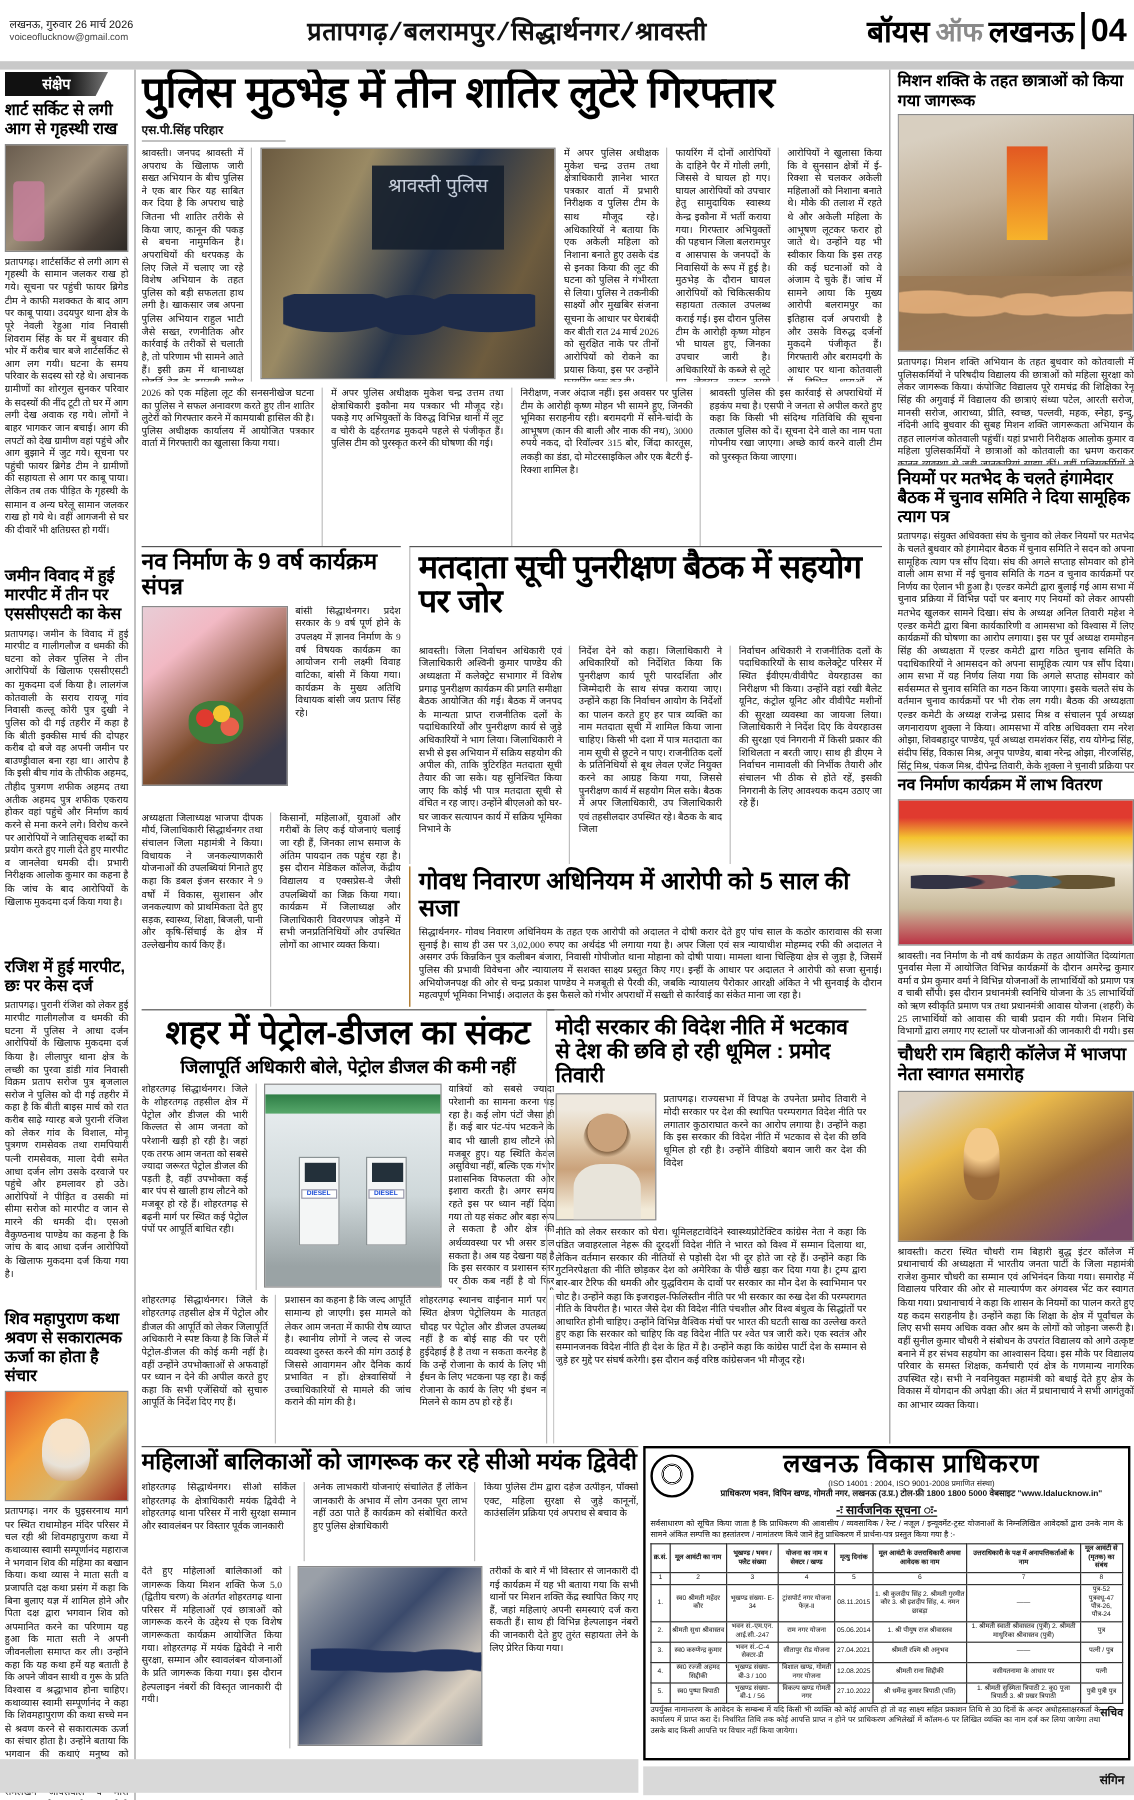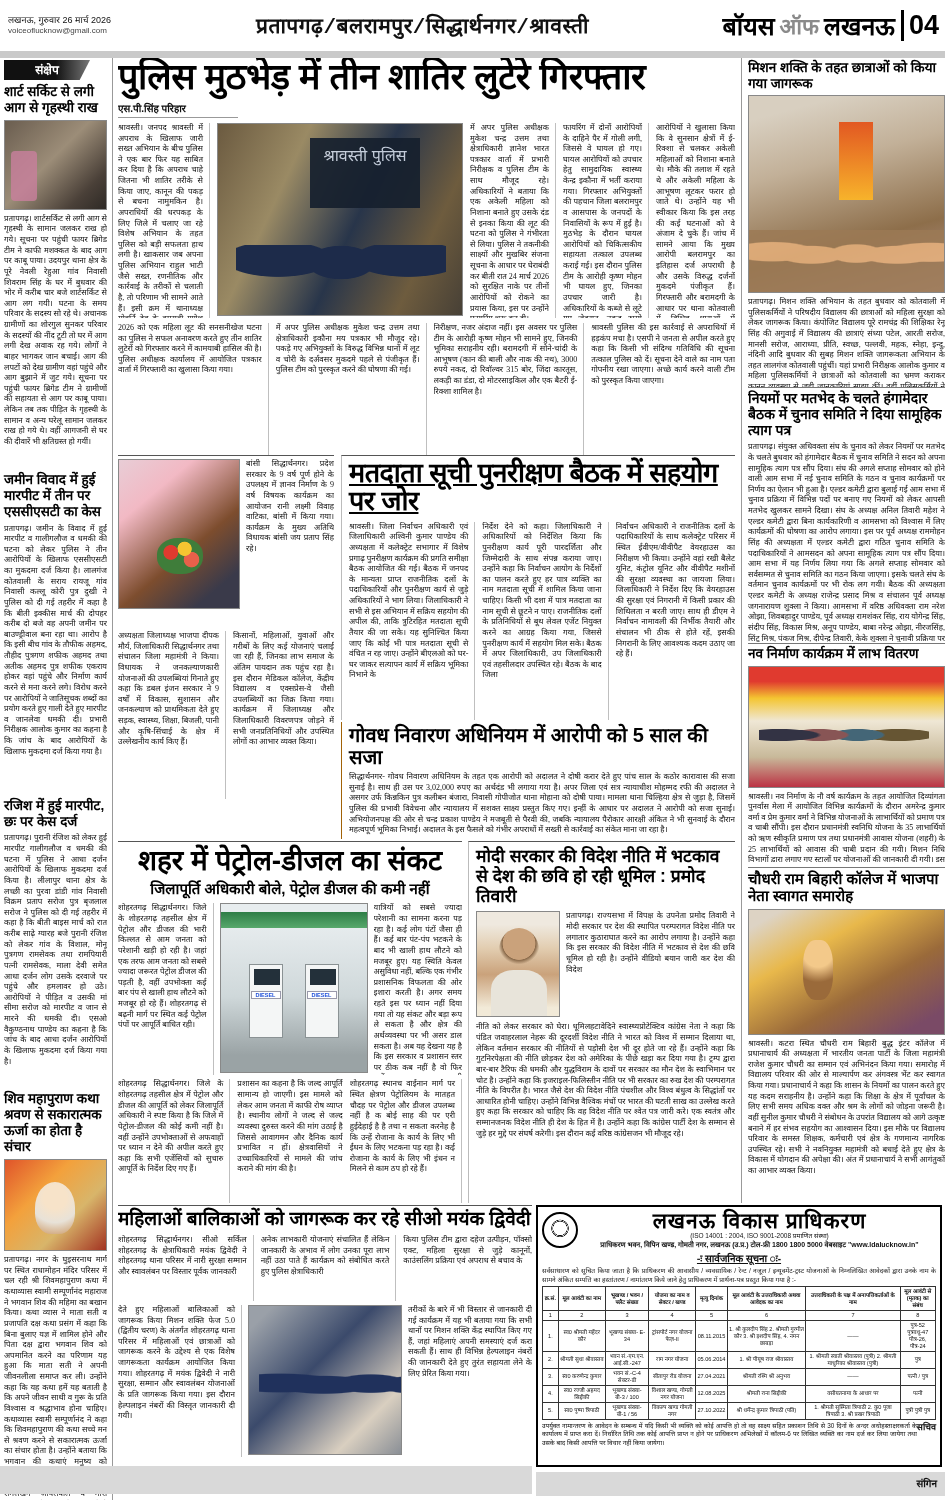--- a/index.html
+++ b/index.html
@@ -48,40 +48,40 @@
   .vr { border-right:1px solid #bfbfbf; padding-right:6px; }
   
   .navnirman { position:absolute; left:118px; top:455px; width:216px; height:384px; border-top:1px solid #555; padding-top:3px; overflow:hidden; }
   .navnirman h2 { font-size:19px; line-height:1.1; margin-bottom:4px; }
   .nn-row { display:flex; gap:6px; height:152px; margin-bottom:4px; }
   .ph-bouquet { width:122px; flex:0 0 122px; height:150px; background:linear-gradient(140deg,#e8cdd6,#f2b9c4 25%,#7d4d2e 60%,#3a3a4a 85%); }
   .ph-bouquet:before { content:""; position:absolute; left:38px; top:78px; width:46px; height:36px; background:radial-gradient(circle at 30% 40%,#e03a2f 18%,transparent 20%),radial-gradient(circle at 60% 30%,#f4c531 18%,transparent 20%),radial-gradient(circle at 75% 60%,#e8604a 18%,transparent 20%),#3f7d3a; border-radius:45%; }
   .nn-row2 { display:flex; gap:7px; height:168px;margin-top:20px; }
   .nn-row2 .tcol { flex:1; }
   .matdata { position:absolute; left:341px; top:455px; width:394px; height:265px; border-top:1px solid #555; border-left:1px solid #bbb; padding:3px 0 0 7px; overflow:hidden; }
-  .matdata h2 { font-size:27px; line-height:1.05; margin-bottom:6px; letter-spacing:-0.5px;text-decoration:underline; }
+  .matdata h2 { font-size:27px; line-height:1.05; margin-bottom:22px; letter-spacing:-0.5px; }
   .md-cols { display:flex; gap:7px; height:210px; }
   .md-cols .tcol { flex:1; }
   .gowadh { position:absolute; left:341px; top:722px; width:394px; height:117px; border-left:1px solid #a16207; padding-left:7px; overflow:hidden; }
   .gowadh h2 { font-size:20px; line-height:1.1; margin:2px 0 4px 0; }
   
   .petrol { position:absolute; left:118px; top:841px; width:344px; height:362px; border-top:1px solid #555; padding-top:4px; overflow:hidden; }
   .petrol h2 { font-size:28px; text-align:center; line-height:1.05; }
   .petrol h3 { font-size:15px; text-align:center; margin:3px 0 5px 0; }
   .pt-row { display:flex; gap:6px; height:172px; margin-bottom:4px; }
   .pt-row .tcol { flex:1; }
   .ph-pump { width:148px; flex:0 0 148px; height:170px; background:linear-gradient(#e8edef 10%,#cfd8da 55%,#9aa3a5 90%); }
   .ph-pump .canopy { position:absolute; left:0; top:8px; width:148px; height:16px; background:linear-gradient(#2e7d46,#57a86b); }
   .pump { position:absolute; top:60px; width:34px; height:74px; background:#f4f6f6; border:1px solid #8a9294; }
   .pump.p1 { left:28px; } .pump.p2 { left:84px; }
   .pump .plabel { display:block; margin:26px auto 0 auto; width:30px; text-align:center; font-size:5.5px; font-family:"Liberation Sans","DejaVu Sans",sans-serif; font-weight:bold; color:#1d4ed8; background:#fff; border:1px solid #99a; }
   .pump:before { content:""; position:absolute; left:4px; top:4px; width:26px; height:16px; background:#23303a; }
   .pt-row2 { display:flex; gap:7px; height:126px; }
   .pt-row2 .tcol { flex:1; }
-  .modi { position:absolute; left:468px; top:841px; width:267px; height:362px; border-top:1px solid #555; border-left:1px solid #bbb; padding:4px 0 0 7px; overflow:hidden; }
+  .modi { position:absolute; left:455px; top:841px; width:267px; height:362px; border-top:1px solid #555; border-left:1px solid #bbb; padding:4px 0 0 7px; overflow:hidden; }
   .modi h2 { font-size:17.5px; line-height:1.15; margin-bottom:5px; }
   .mo-row { display:flex; gap:6px; height:108px; margin-bottom:3px; }
   .ph-portrait { width:84px; flex:0 0 84px; height:106px; background:linear-gradient(#efe9df 12%,#e2cdb0 35%,#caa27b 60%,#f2ead8 92%); }
   .ph-portrait:before { content:""; position:absolute; left:22px; top:16px; width:40px; height:44px; background:radial-gradient(circle at 50% 35%,#caa27b 46%,#8a6a4a 48%,transparent 60%); border-radius:50%; }
   .ph-portrait:after { content:""; position:absolute; left:14px; top:58px; width:56px; height:48px; background:#e8e4da; border-radius:40% 40% 0 0; }
   .mo-row .tcol { flex:1; }
   
   .rightcol { position:absolute; left:741px; top:58px; width:204px; height:1145px; border-left:1px solid #999; padding-left:6px; overflow:hidden; }
   .rc-sec { border-bottom:1px solid #777; padding:2px 0 4px 0; overflow:hidden; }
   .rc-sec h2 { font-size:13.5px; line-height:1.15; margin-bottom:4px; }
@@ -175,27 +175,28 @@
       <div class="tcol c1 vr">श्रावस्ती। जनपद श्रावस्ती में अपराध के खिलाफ जारी सख्त अभियान के बीच पुलिस ने एक बार फिर यह साबित कर दिया है कि अपराध चाहे जितना भी शातिर तरीके से किया जाए, कानून की पकड़ से बचना नामुमकिन है। अपराधियों की धरपकड़ के लिए जिले में चलाए जा रहे विशेष अभियान के तहत पुलिस को बड़ी सफलता हाथ लगी है। खाकसार जब अपना पुलिस अभियान राहुल भाटी जैसे सख्त, रणनीतिक और कार्रवाई के तरीकों से चलाती है, तो परिणाम भी सामने आते हैं। इसी क्रम में थानाध्यक्ष मोहर्नि देव के हमराही गणेश यादव ने 22 मार्च</div>
       <div class="photo ph-police">
         <span class="board">श्रावस्ती पुलिस</span>
       </div>
       <div class="tcol cx vr">में अपर पुलिस अधीक्षक मुकेश चन्द्र उत्तम तथा क्षेत्राधिकारी ज्ञानेश भारत पत्रकार वार्ता में प्रभारी निरीक्षक व पुलिस टीम के साथ मौजूद रहे। अधिकारियों ने बताया कि एक अकेली महिला को निशाना बनाते हुए उसके दंड से इनका किया की लूट की घटना को पुलिस ने गंभीरता से लिया। पुलिस ने तकनीकी साक्ष्यों और मुखबिर संजना सूचना के आधार पर घेराबंदी कर बीती रात 24 मार्च 2026 को सुरक्षित नाके पर तीनों आरोपियों को रोकने का प्रयास किया, इस पर उन्होंने फायरिंग शुरू कर दी।</div>
       <div class="tcol cx vr">फायरिंग में दोनों आरोपियों के दाहिने पैर में गोली लगी, जिससे वे घायल हो गए। घायल आरोपियों को उपचार हेतु सामुदायिक स्वास्थ्य केन्द्र इकौना में भर्ती कराया गया। गिरफ्तार अभियुक्तों की पहचान जिला बलरामपुर व आसपास के जनपदों के निवासियों के रूप में हुई है। मुठभेड़ के दौरान घायल आरोपियों को चिकित्सकीय सहायता तत्काल उपलब्ध कराई गई। इस दौरान पुलिस टीम के आरोही कृष्ण मोहन भी घायल हुए, जिनका उपचार जारी है। अधिकारियों के कब्जे से लूटे गए जेवरात, नकद रुपये और अवैध</div>
       <div class="tcol cx">आरोपियों ने खुलासा किया कि वे सुनसान क्षेत्रों में ई-रिक्शा से चलकर अकेली महिलाओं को निशाना बनाते थे। मौके की तलाश में रहते थे और अकेली महिला के आभूषण लूटकर फरार हो जाते थे। उन्होंने यह भी स्वीकार किया कि इस तरह की कई घटनाओं को वे अंजाम दे चुके हैं। जांच में सामने आया कि मुख्य आरोपी बलरामपुर का इतिहास दर्ज अपराधी है और उसके विरुद्ध दर्जनों मुकदमे पंजीकृत हैं। गिरफ्तारी और बरामदगी के आधार पर थाना कोतवाली में विभिन्न धाराओं में अभियोग पंजीकृत किया गया है।</div>
     </div>
     <div class="ts-row2">
       <div class="tcol vr">2026 को एक महिला लूट की सनसनीखेज घटना का पुलिस ने सफल अनावरण करते हुए तीन शातिर लुटेरों को गिरफ्तार करने में कामयाबी हासिल की है। पुलिस अधीक्षक कार्यालय में आयोजित पत्रकार वार्ता में गिरफ्तारी का खुलासा किया गया।</div>
-      <div class="tcol vr">में अपर पुलिस अधीक्षक मुकेश चन्द्र उत्तम तथा क्षेत्राधिकारी इकौना मय पत्रकार भी मौजूद रहे। पकड़े गए अभियुक्तों के विरुद्ध विभिन्न थानों में लूट व चोरी के दर्अवसर मुकदमे पहले से पंजीकृत हैं। पुलिस टीम को पुरस्कृत करने की घोषणा की गई।</div>
+      <div class="tcol vr">में अपर पुलिस अधीक्षक मुकेश चन्द्र उत्तम तथा क्षेत्राधिकारी इकौना मय पत्रकार भी मौजूद रहे। पकड़े गए अभियुक्तों के विरुद्ध विभिन्न थानों में लूट व चोरी के दर्हरतगढ मुकदमे पहले से पंजीकृत हैं। पुलिस टीम को पुरस्कृत करने की घोषणा की गई।</div>
       <div class="tcol vr">निरीक्षण, नजर अंदाज नहीं। इस अवसर पर पुलिस टीम के आरोही कृष्ण मोहन भी सामने हुए, जिनकी भूमिका सराहनीय रही। बरामदगी में सोने-चांदी के आभूषण (कान की बाली और नाक की नथ), 3000 रुपये नकद, दो रिवॉल्वर 315 बोर, जिंदा कारतूस, लकड़ी का डंडा, दो मोटरसाइकिल और एक बैटरी ई-रिक्शा शामिल है।</div>
       <div class="tcol">श्रावस्ती पुलिस की इस कार्रवाई से अपराधियों में हड़कंप मचा है। एसपी ने जनता से अपील करते हुए कहा कि किसी भी संदिग्ध गतिविधि की सूचना तत्काल पुलिस को दें। सूचना देने वाले का नाम पता गोपनीय रखा जाएगा। अच्छे कार्य करने वाली टीम को पुरस्कृत किया जाएगा।</div>
     </div>
   </section>
 
   <section class="navnirman">
+    <h2>नव निर्माण के 9 वर्ष कार्यक्रम संपन्न</h2>
     <div class="nn-row">
       <div class="photo ph-bouquet"></div>
       <div class="tcol">बांसी सिद्धार्थनगर। प्रदेश सरकार के 9 वर्ष पूर्ण होने के उपलक्ष्य में ज्ञानव निर्माण के 9 वर्ष विषयक कार्यक्रम का आयोजन रानी लक्ष्मी विवाह वाटिका, बांसी में किया गया। कार्यक्रम के मुख्य अतिथि विधायक बांसी जय प्रताप सिंह रहे।</div>
     </div>
     <div class="nn-row2">
       <div class="tcol vr">अध्यक्षता जिलाध्यक्ष भाजपा दीपक मौर्य, जिलाधिकारी सिद्धार्थनगर तथा संचालन जिला महामंत्री ने किया। विधायक ने जनकल्याणकारी योजनाओं की उपलब्धियां गिनाते हुए कहा कि डबल इंजन सरकार ने 9 वर्षों में विकास, सुशासन और जनकल्याण को प्राथमिकता देते हुए सड़क, स्वास्थ्य, शिक्षा, बिजली, पानी और कृषि-सिंचाई के क्षेत्र में उल्लेखनीय कार्य किए हैं।</div>
       <div class="tcol">किसानों, महिलाओं, युवाओं और गरीबों के लिए कई योजनाएं चलाई जा रही हैं, जिनका लाभ समाज के अंतिम पायदान तक पहुंच रहा है। इस दौरान मेडिकल कॉलेज, केंद्रीय विद्यालय व एक्सप्रेस-वे जैसी उपलब्धियों का जिक्र किया गया। कार्यक्रम में जिलाध्यक्ष और जिलाधिकारी विवरणपत्र जोड़ने में सभी जनप्रतिनिधियों और उपस्थित लोगों का आभार व्यक्त किया।</div>
     </div>
   </section>
 

